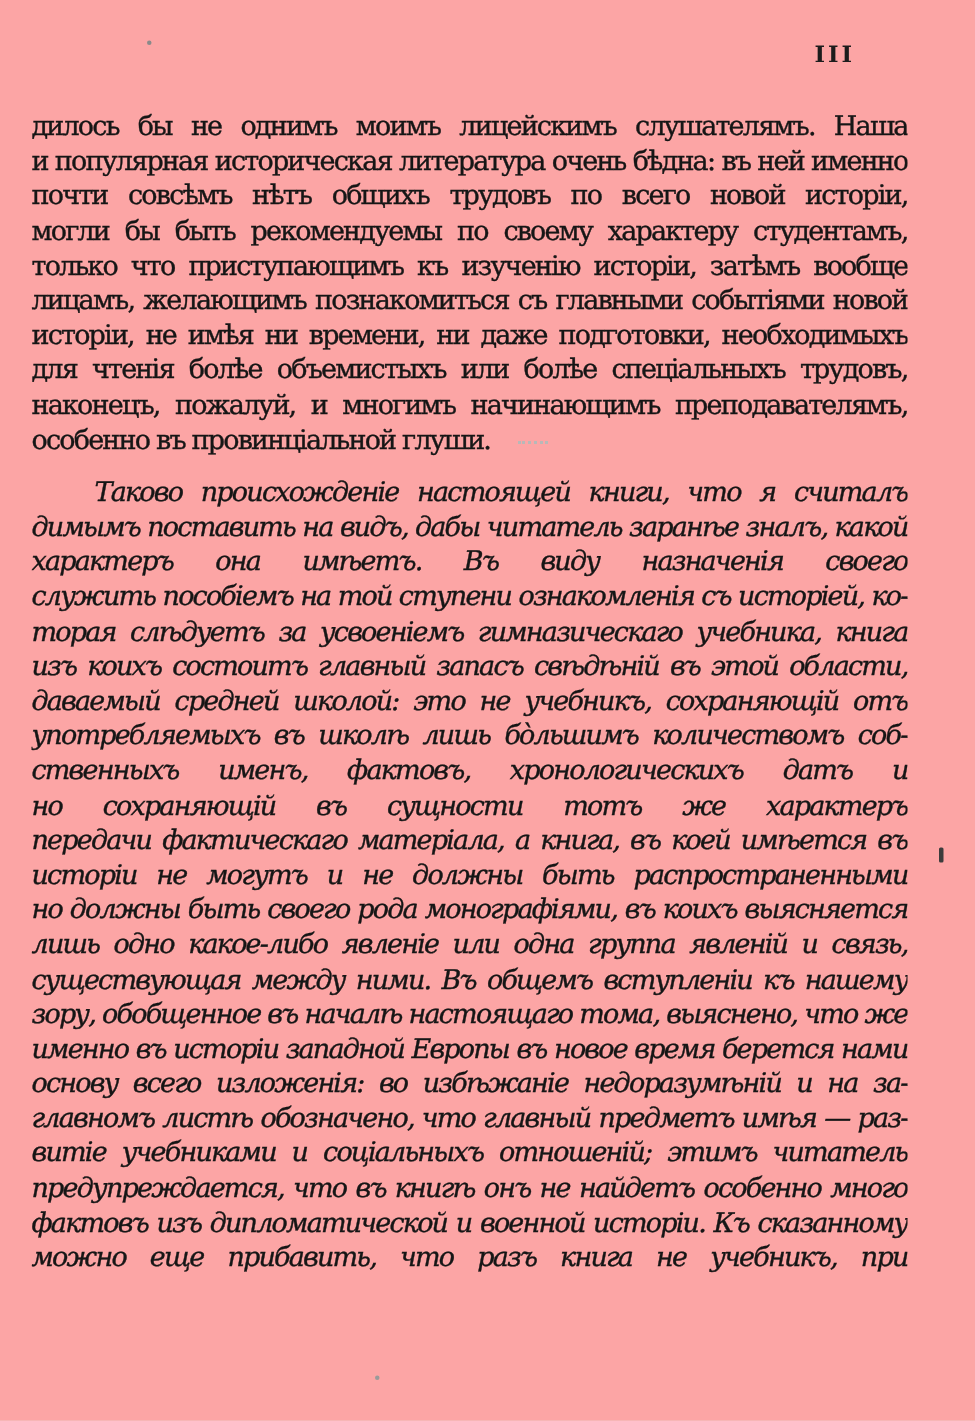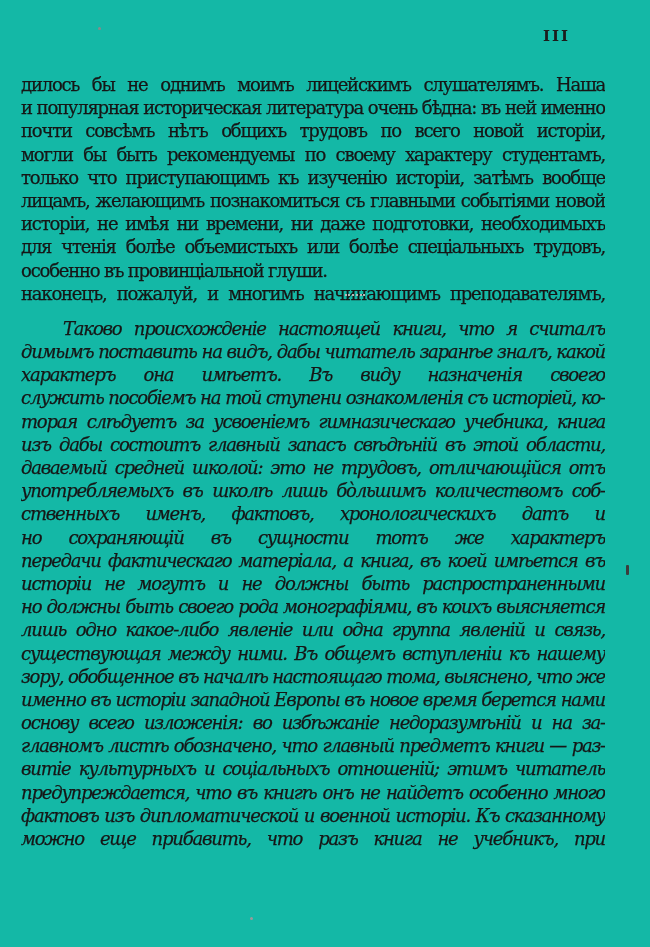--- a/index.html
+++ b/index.html
@@ -9,21 +9,21 @@
   body {
     width: 650px;
     height: 947px;
     background: #e8e8e8;
     font-family: "DejaVu Serif", serif;
   }
   .page {
     position: relative;
     width: 650px;
     height: 947px;
-    background: #14b8a6;
+    background: #fca5a5;
     overflow: hidden;
     color: #141414;
   }
   .page-number {
     position: absolute;
     left: 543px;
     top: 27px;
     font-size: 15px;
     letter-spacing: 2px;
     font-weight: bold;
@@ -79,44 +79,44 @@
   <div class="text-block" id="text-block">
       <div class="paragraph">
         <div class="line">дилось бы не однимъ моимъ лицейскимъ слушателямъ. Наша учебная</div>
         <div class="line">и популярная историческая литература очень бѣдна: въ ней именно</div>
         <div class="line">почти совсѣмъ нѣтъ общихъ трудовъ по всего новой исторіи, которые</div>
         <div class="line">могли бы быть рекомендуемы по своему характеру студентамъ,</div>
         <div class="line">только что приступающимъ къ изученію исторіи, затѣмъ вообще</div>
         <div class="line">лицамъ, желающимъ познакомиться съ главными событіями новой</div>
         <div class="line">исторіи, не имѣя ни времени, ни даже подготовки, необходимыхъ</div>
         <div class="line">для чтенія болѣе объемистыхъ или болѣе спеціальныхъ трудовъ,</div>
+        <div class="line">наконецъ, пожалуй, и многимъ начинающимъ преподавателямъ,</div>
         <div class="line no-stretch">особенно въ провинціальной глуши.</div>
-        <div class="line">наконецъ, пожалуй, и многимъ начинающимъ преподавателямъ,</div>
       </div>
       <div class="paragraph spaced">
         <div class="line indent">Таково происхожденіе настоящей книги, что я считалъ необхо-</div>
         <div class="line">димымъ поставить на видъ, дабы читатель заранѣе зналъ, какой</div>
         <div class="line">характеръ она имѣетъ. Въ виду назначенія своего преимущественно</div>
         <div class="line">служить пособіемъ на той ступени ознакомленія съ исторіей, ко-</div>
         <div class="line">торая слѣдуетъ за усвоеніемъ гимназическаго учебника, книга</div>
-        <div class="line">изъ дабы состоитъ главный запасъ свѣдѣній въ этой области,</div>
-        <div class="line">даваемый средней школой: это не трудовъ, отличающійся отъ</div>
+        <div class="line">изъ коихъ состоитъ главный запасъ свѣдѣній въ этой области,</div>
+        <div class="line">даваемый средней школой: это не учебникъ, сохраняющій отъ</div>
         <div class="line">употребляемыхъ въ школѣ лишь бо̀льшимъ количествомъ соб-</div>
         <div class="line">ственныхъ именъ, фактовъ, хронологическихъ датъ и подробностей,</div>
         <div class="line">но сохраняющій въ сущности тотъ же характеръ исключительно</div>
         <div class="line">передачи фактическаго матеріала, а книга, въ коей имѣется въ виду</div>
         <div class="line">исторіи не могутъ и не должны быть распространенными учебниками,</div>
         <div class="line">но должны быть своего рода монографіями, въ коихъ выясняется</div>
         <div class="line">лишь одно какое-либо явленіе или одна группа явленій и связь,</div>
         <div class="line">существующая между ними. Въ общемъ вступленіи къ нашему об-</div>
         <div class="line">зору, обобщенное въ началѣ настоящаго тома, выяснено, что же</div>
         <div class="line">именно въ исторіи западной Европы въ новое время берется нами въ</div>
         <div class="line">основу всего изложенія: во избѣжаніе недоразумѣній и на за-</div>
-        <div class="line">главномъ листѣ обозначено, что главный предметъ книги — раз-</div>
-        <div class="line">витіе культурныхъ и соціальныхъ отношеній; этимъ читатель</div>
+        <div class="line">главномъ листѣ обозначено, что главный предметъ имѣя — раз-</div>
+        <div class="line">витіе учебниками и соціальныхъ отношеній; этимъ читатель</div>
         <div class="line">предупреждается, что въ книгѣ онъ не найдетъ особенно много</div>
         <div class="line">фактовъ изъ дипломатической и военной исторіи. Къ сказанному</div>
         <div class="line">можно еще прибавить, что разъ книга не учебникъ, при составленіи</div>
       </div>
     </div>
 
   <div class="speck speck-1"></div>
   <div class="speck speck-2"></div>
   <div class="speck speck-3"></div>
   <div class="speck speck-4"></div>

